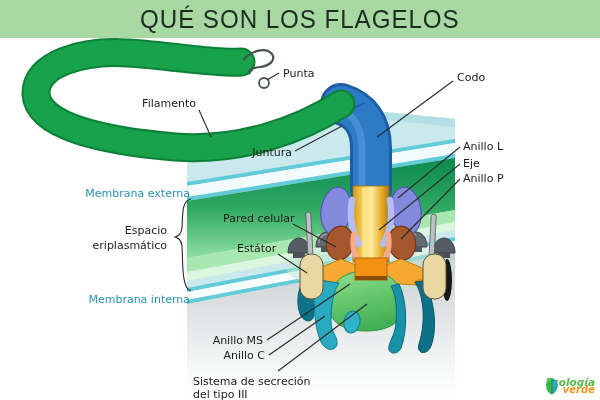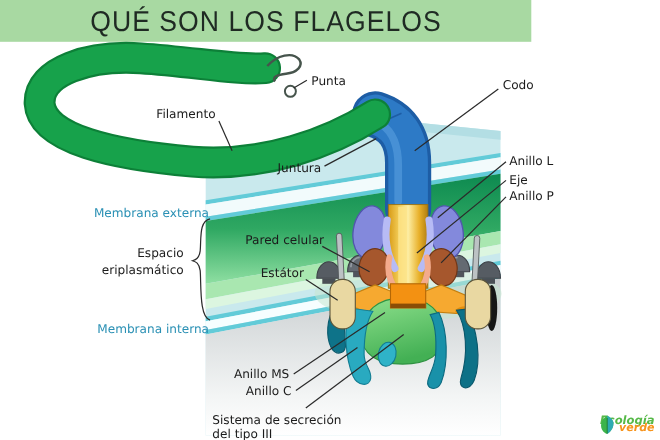--- a/index.html
+++ b/index.html
@@ -1,18 +1,18 @@
 <!DOCTYPE html>
 <html><head>
 <meta charset="utf-8">
 <style>
   html,body{margin:0;padding:0;background:#fff;}
   #stage{position:relative;width:600px;height:400px;background:#ffffff;overflow:hidden;
          font-family:"DejaVu Sans",sans-serif;}
-  #banner{position:absolute;top:0;left:0;width:483px;height:38px;background:#a8d9a2;
+  #banner{position:absolute;top:0;left:0;width:600px;height:38px;background:#a8d9a2;
           display:flex;align-items:center;justify-content:center;}
   #banner h1{margin:0;font-family:"Liberation Sans",sans-serif;font-weight:500;
              font-size:26px;letter-spacing:1px;color:#1f2a23;transform:scaleX(.93);white-space:nowrap;}
   svg{position:absolute;left:0;top:0;}
   svg text{font-family:"DejaVu Sans",sans-serif;font-size:11px;fill:#1b1b1b;}
   svg text.teal{fill:#2a90b4;}
   .lead{stroke:#2a2a2a;stroke-width:1.1;fill:none;}
   #logo{position:absolute;right:5px;bottom:5px;display:flex;align-items:flex-start;gap:2px;}
   #logo .words{display:flex;flex-direction:column;align-items:flex-end;line-height:10px;}
   #logo .eco{font-style:italic;font-weight:bold;font-size:10.5px;color:#56b948;}

